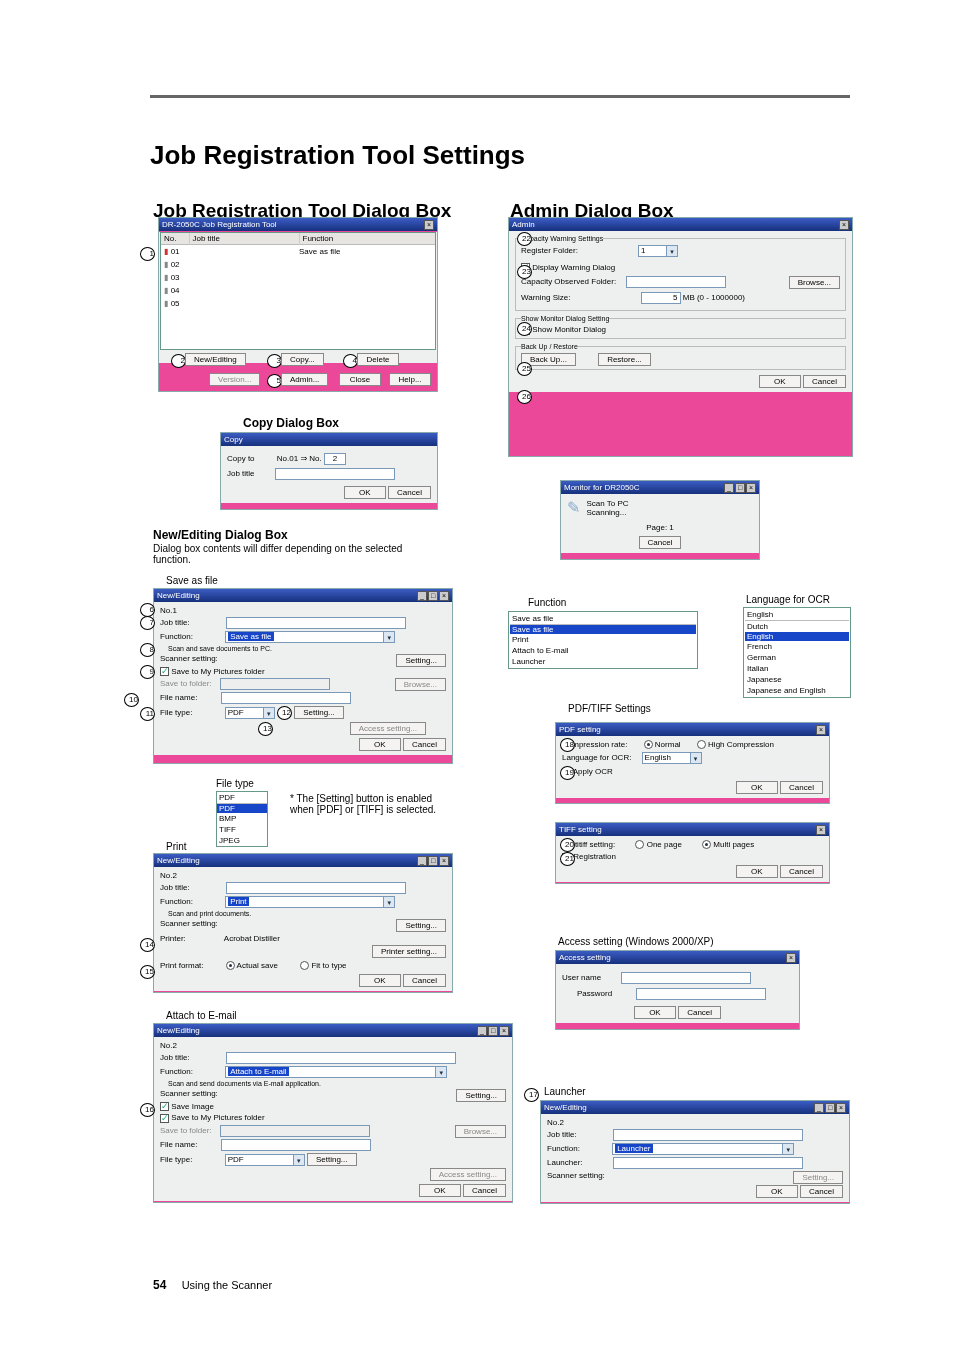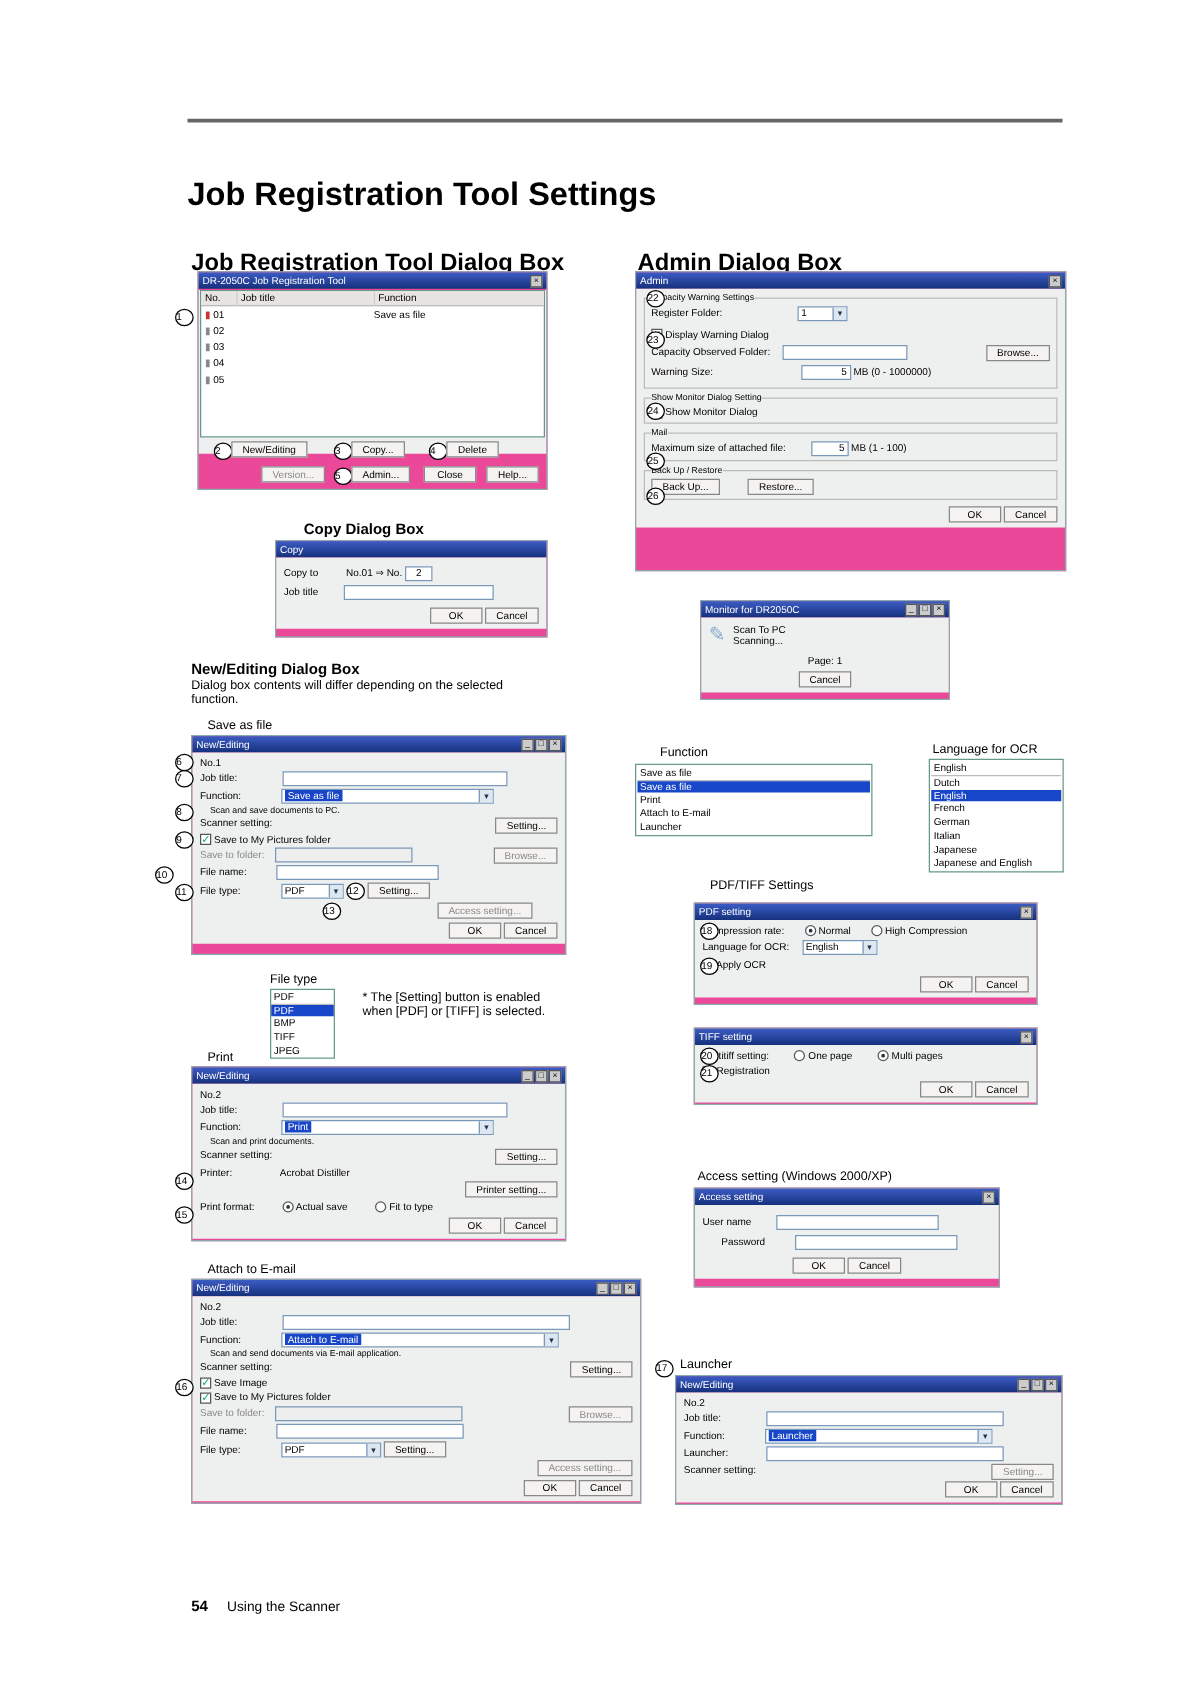--- a/index.html
+++ b/index.html
@@ -101,21 +101,21 @@
   .listhdr {
     background: #e7e5e2;
     border-bottom: 1px solid #bbb;
     font-size: 8px;
     padding: 1px 2px;
   }
   .row { padding: 1px 2px; }
   .circnum {
     display: inline-block; width: 15px; height: 14px;
     border: 1px solid #000; border-radius: 50%;
-    font-size: 8px; text-align: left; line-height: 12px;
+    font-size: 8px; text-align: right; line-height: 12px;
     background: #fff;
   }
   .cn { position: absolute; }
   .chk { display:inline-block; width:9px; height:9px; border:1px solid #555; background:#fff; vertical-align:middle; position:relative; }
   .chk.on::after { content:"✓"; position:absolute; left:0; top:-2px; font-size:9px; color:#1a7; }
   .radio { display:inline-block; width:9px; height:9px; border:1px solid #555; border-radius:50%; background:#fff; vertical-align:middle; position:relative; }
   .radio.on::after { content:""; position:absolute; left:2px; top:2px; width:3px; height:3px; background:#234; border-radius:50%; }
   .grey { color:#888; }
   .sel-hi { background:#1846c8; color:#fff; padding:0 2px; }
   .footer {
@@ -352,24 +352,20 @@
         <legend class="tiny">Capacity Warning Settings</legend>
       <div><span>Register Folder:</span><span class="select" style="width:40px;margin-left:60px">1</span></div>
       <div style="margin-top:6px"><span class="chk on"></span> <span>Display Warning Dialog</span></div>
       <div style="margin-top:4px"><span>Capacity Observed Folder:</span><span class="input" style="width:100px;margin-left:10px"></span><span class="btn" style="float:right">Browse...</span></div>
       <div style="clear:both;margin-top:4px"><span>Warning Size:</span><span class="input" style="width:40px;margin-left:70px;text-align:right">5</span> <span>MB (0 - 1000000)</span></div>
     </fieldset>
     <fieldset style="border:1px solid #bbb;padding:3px 5px;margin-bottom:4px">
         <legend class="tiny">Show Monitor Dialog Setting</legend>
       <div><span class="chk on"></span> <span>Show Monitor Dialog</span></div>
     </fieldset>
-    <fieldset style="border:1px solid #bbb;padding:3px 5px;margin-bottom:4px">
-        <legend class="tiny">Mail</legend>
-      <div><span>Maximum size of attached file:</span><span class="input" style="width:30px;margin-left:20px;text-align:right">5</span> <span>MB (1 - 100)</span></div>
-    </fieldset>
     <fieldset style="border:1px solid #bbb;padding:3px 5px"><legend class="tiny">Back Up / Restore</legend>
       <span class="btn">Back Up...</span>
       <span class="btn" style="margin-left:20px">Restore...</span>
     </fieldset>
     <div style="text-align:right;margin-top:5px">
       <span class="btn">OK</span>
       <span class="btn">Cancel</span>
     </div>
   </div>
 </div>

